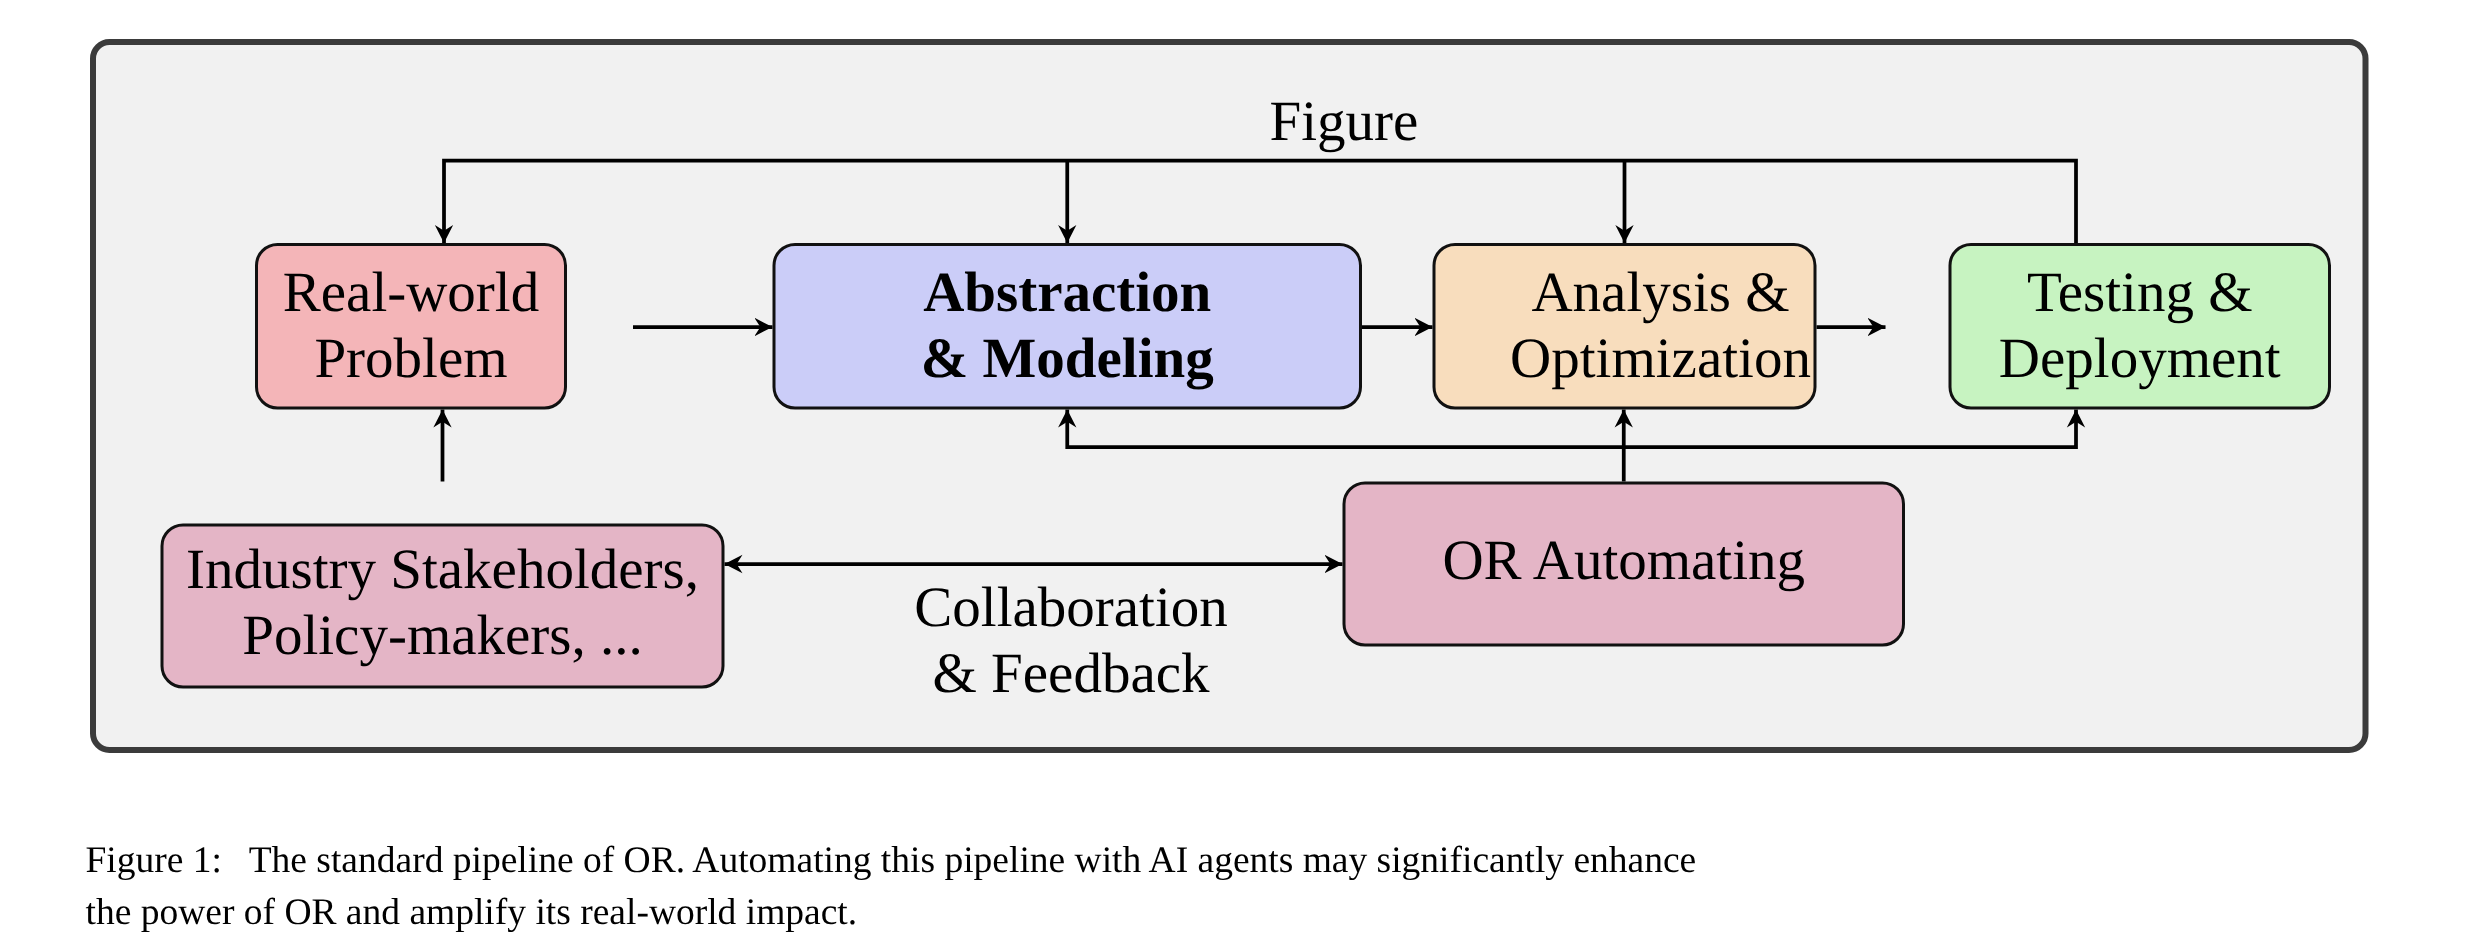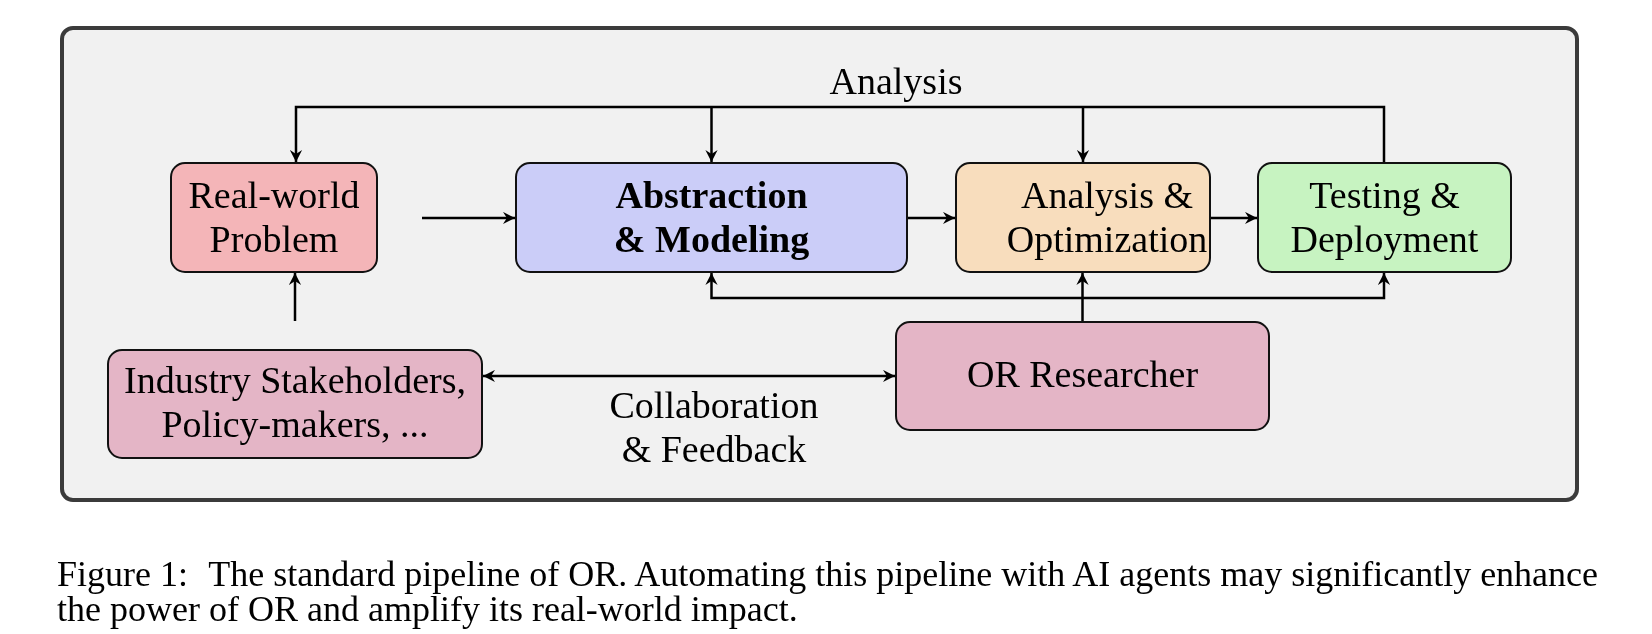--- a/index.html
+++ b/index.html
@@ -31,36 +31,36 @@
     justify-content: center;
     text-align: center;
     font-size: 38px;
     line-height: 44px;
     white-space: pre-line;
     padding-bottom: 2px;
   }
   #node-real-world   { left: 170px;  top: 162px; width: 208px; height: 111px; }
   #node-abstraction  { left: 515px;  top: 162px; width: 393px; height: 111px; font-weight: bold; }
   #node-analysis     { left: 955px;  top: 162px; width: 256px; height: 111px; padding-left: 48px; }
-  #node-testing      { left: 1257px; top: 162px; width: 255px; height: 111px; }
+  #node-testing      { left: 1299px; top: 162px; width: 255px; height: 111px; }
   #node-stakeholders { left: 107px;  top: 321px; width: 376px; height: 110px; padding-bottom: 5px; }
   #node-researcher   { left: 895px;  top: 321px; width: 375px; height: 110px; padding-bottom: 5px; }
   .edge-label {
     position: absolute;
     font-size: 38px;
     line-height: 44px;
     text-align: center;
     white-space: pre-line;
   }
   #label-iterate { left: 896px; top: 58.5px; transform: translateX(-50%); }
   #label-collab  { left: 714px; top: 383px; transform: translateX(-50%); }
   .caption {
     position: absolute;
     left: 57px; top: 557px;
-    font-size: 36px;
+    font-size: 25px;
     line-height: 34.5px;
     white-space: nowrap;
   }
   .caption .cap-label { margin-right: 12px; }
 </style>
 </head>
 <body>
 
 <div id="figure-canvas">
 
@@ -94,23 +94,23 @@
   <div class="node" id="node-real-world" style="background: rgb(244, 181, 184);">Real-world
 Problem</div>
   <div class="node" id="node-abstraction" style="background: rgb(203, 205, 248);">Abstraction
 &amp; Modeling</div>
   <div class="node" id="node-analysis" style="background: rgb(248, 221, 189);">Analysis &amp;
 Optimization</div>
   <div class="node" id="node-testing" style="background: rgb(199, 243, 193);">Testing &amp;
 Deployment</div>
   <div class="node" id="node-stakeholders" style="background: rgb(228, 181, 198); margin-top: 28px;">Industry Stakeholders,
 Policy-makers, ...</div>
-  <div class="node" id="node-researcher" style="background: rgb(228, 181, 198);">OR Researcher</div>
+  <div class="node" id="node-researcher" style="background: rgb(228, 181, 198);">OR Automating</div>
 
-  <div class="edge-label" id="label-iterate">Analysis</div>
+  <div class="edge-label" id="label-iterate">Figure</div>
   <div class="edge-label" id="label-collab">Collaboration
 &amp; Feedback</div>
 
   <div class="caption">
     <div><span class="cap-label">Figure 1:</span> <span>The standard pipeline of OR. Automating this pipeline with AI agents may significantly enhance</span></div>
     <div>the power of OR and amplify its real-world impact.</div>
   </div>
 
 </div>
 

